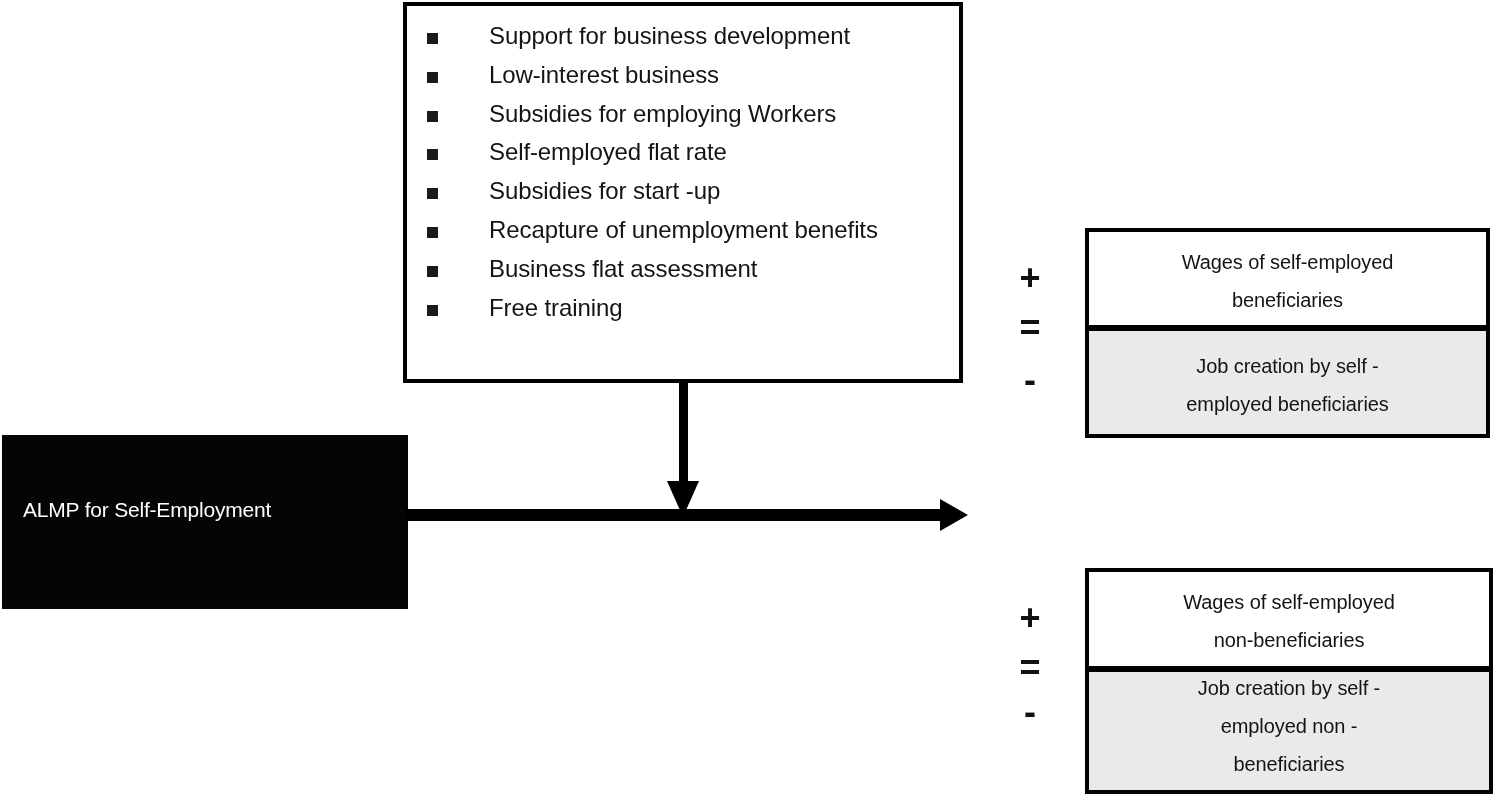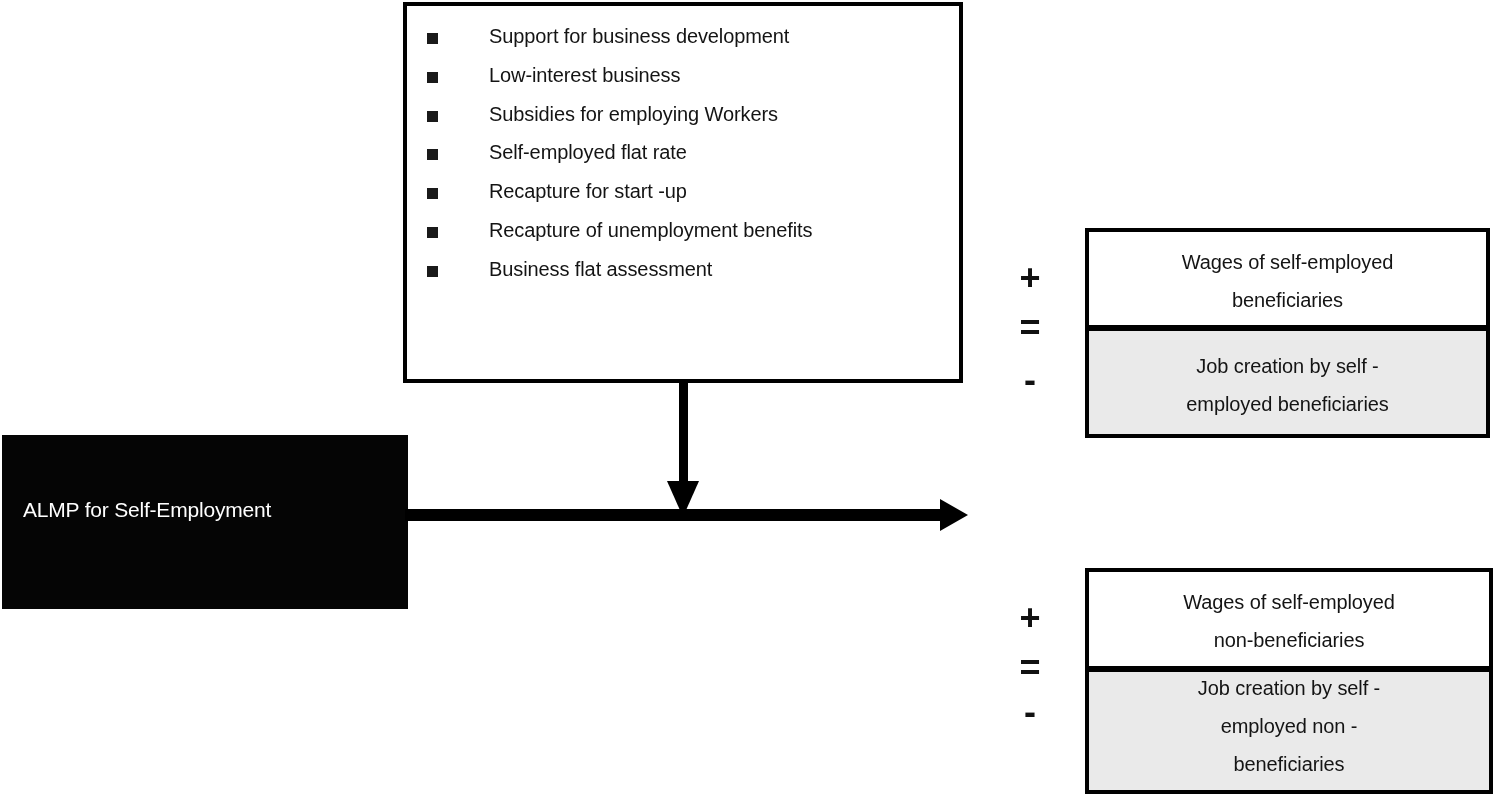--- a/index.html
+++ b/index.html
@@ -31,21 +31,21 @@
     background: #ffffff;
     box-sizing: border-box;
   }
   #interventions-list {
     list-style: none;
     margin: 0;
     padding: 11px 0 0 0;
   }
   #interventions-list li {
     position: relative;
-    font-size: 20px;
+    font-size: 24px;
     line-height: 38.8px;
     padding-left: 82px;
     color: #141414;
     letter-spacing: -0.1px;
   }
   #interventions-list li .bullet-square {
     position: absolute;
     left: 20px;
     top: 16px;
     width: 11px;
@@ -191,29 +191,33 @@
       <li>
         <span class="bullet-square"></span>
         <span>Subsidies for employing Workers</span>
       </li>
       <li>
         <span class="bullet-square"></span>
         <span>Self-employed flat rate</span>
       </li>
       <li>
         <span class="bullet-square"></span>
-        <span>Recapture for start -up</span>
+        <span>Subsidies for start -up</span>
       </li>
       <li style="padding-right:76px;">
         <span class="bullet-square"></span>
         <span>Recapture of unemployment benefits</span>
       </li>
       <li>
         <span class="bullet-square"></span>
         <span>Business flat assessment</span>
+      </li>
+      <li>
+        <span class="bullet-square"></span>
+        <span>Free training</span>
       </li>
     </ul>
   </div>
 
   <div id="program-box">
     <span id="program-box-label">ALMP for Self-Employment</span>
   </div>
 
   <div id="arrow-vertical-shaft"></div>
   <div id="arrow-vertical-head"></div>

